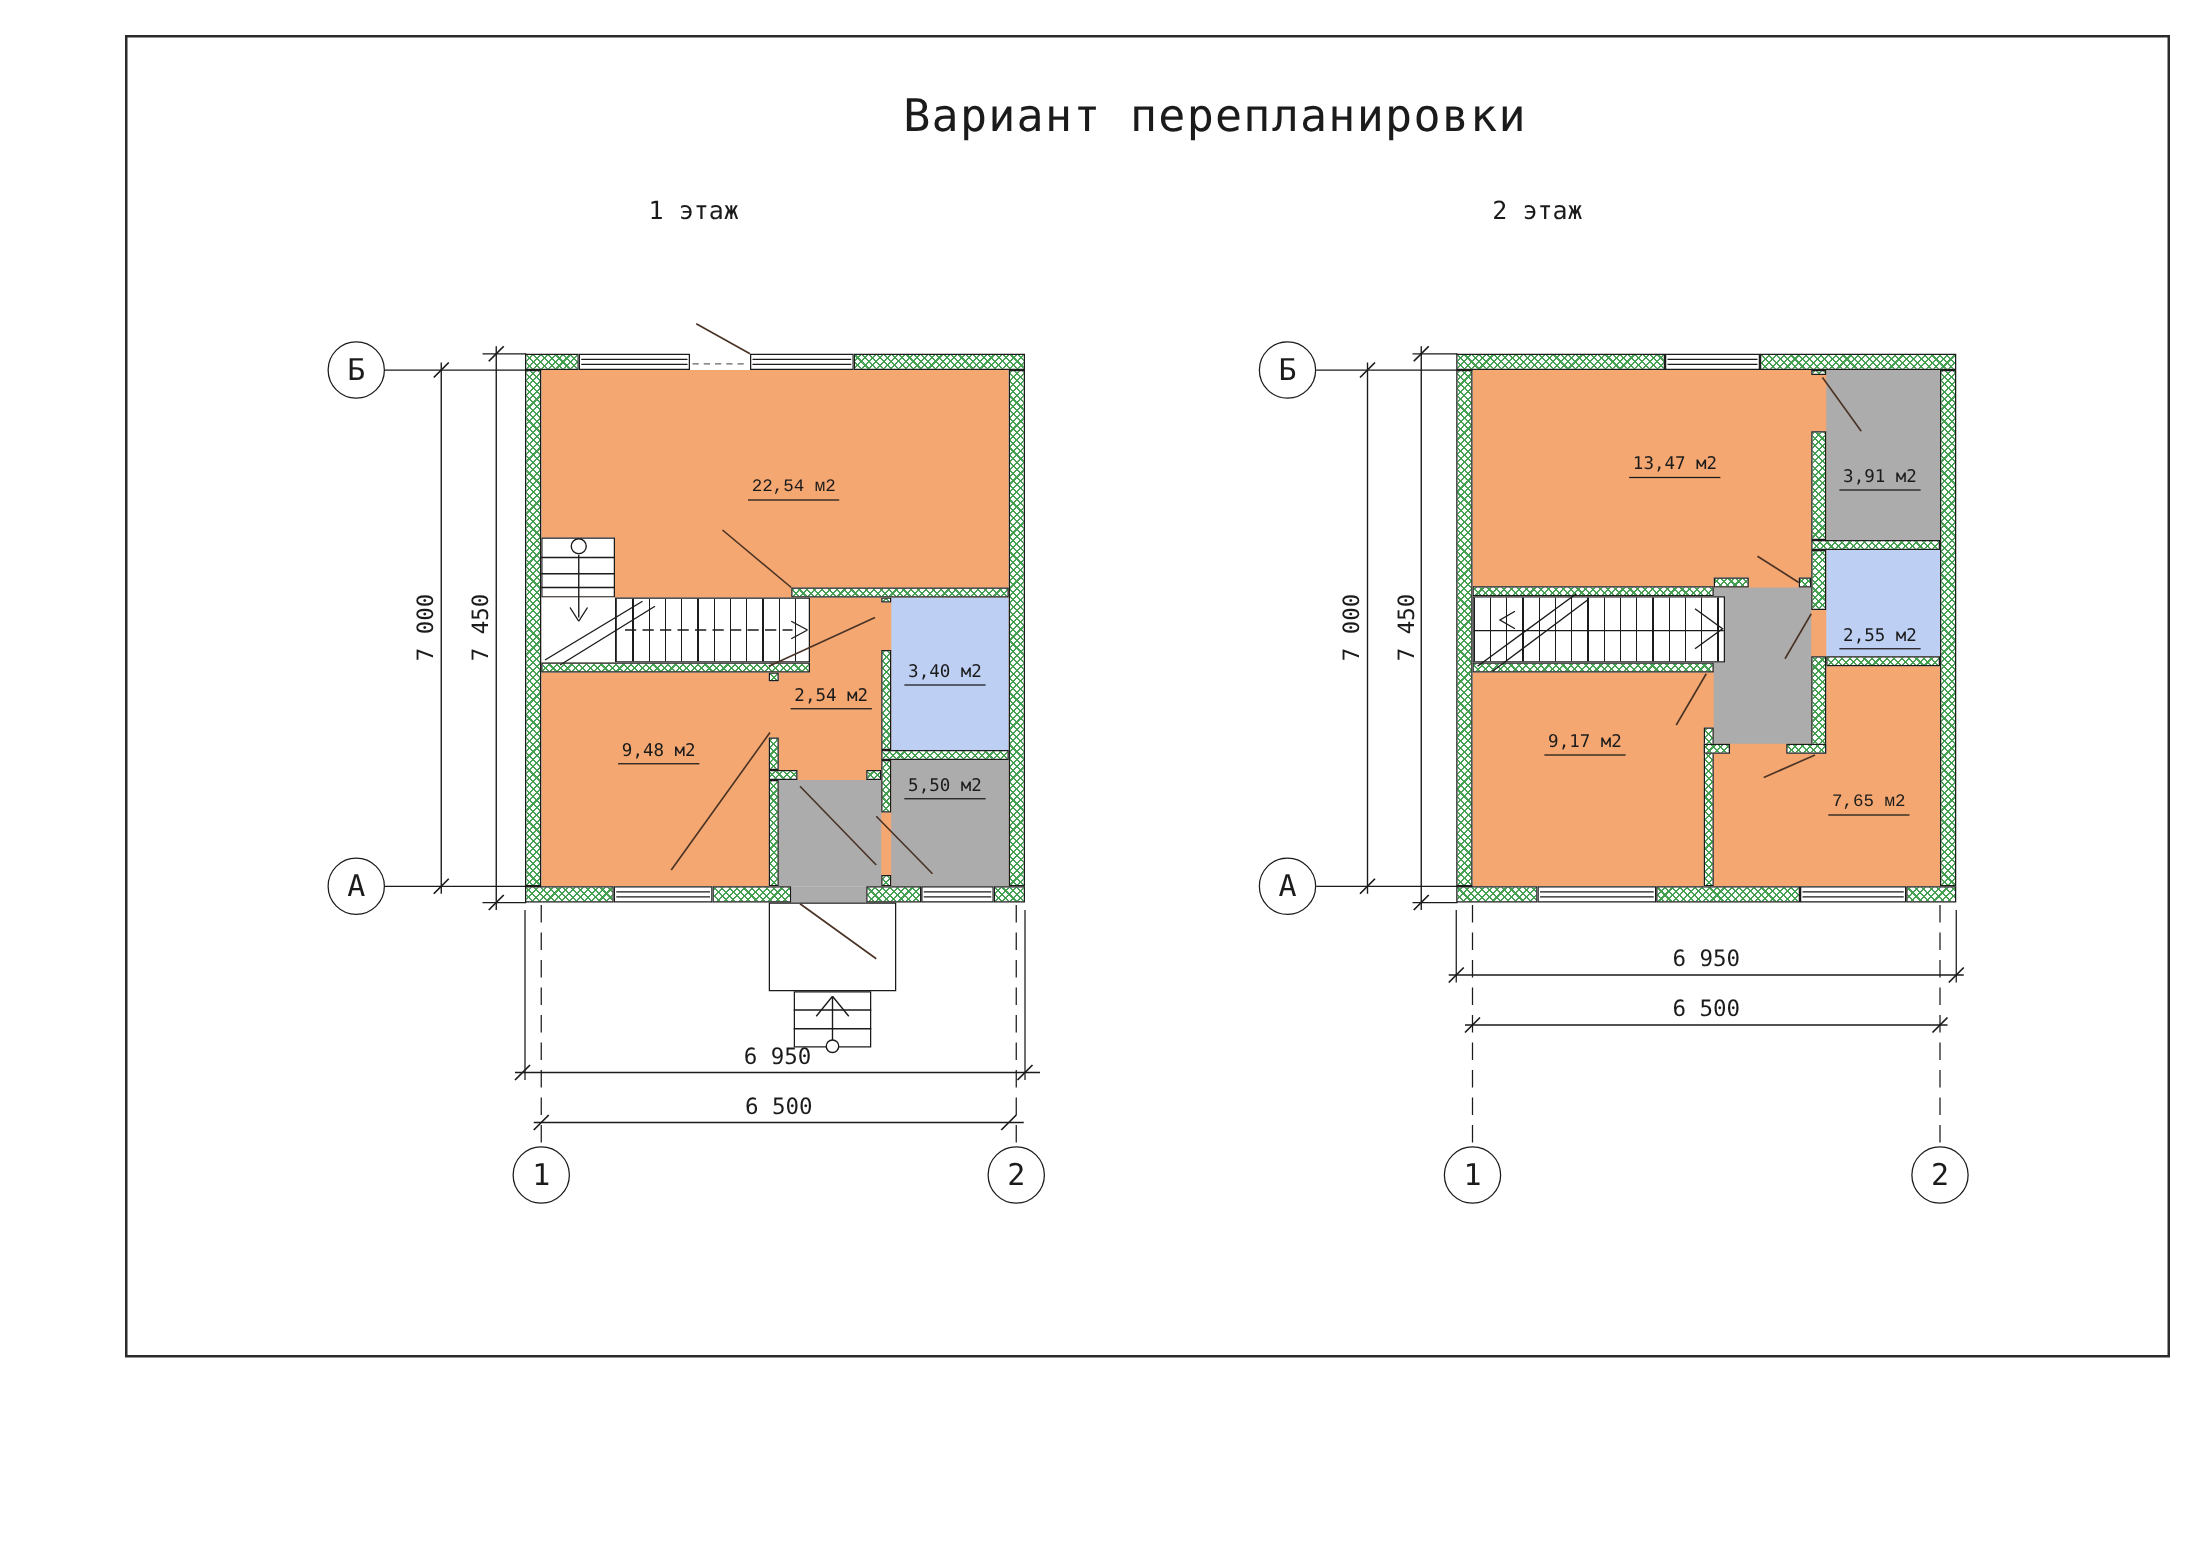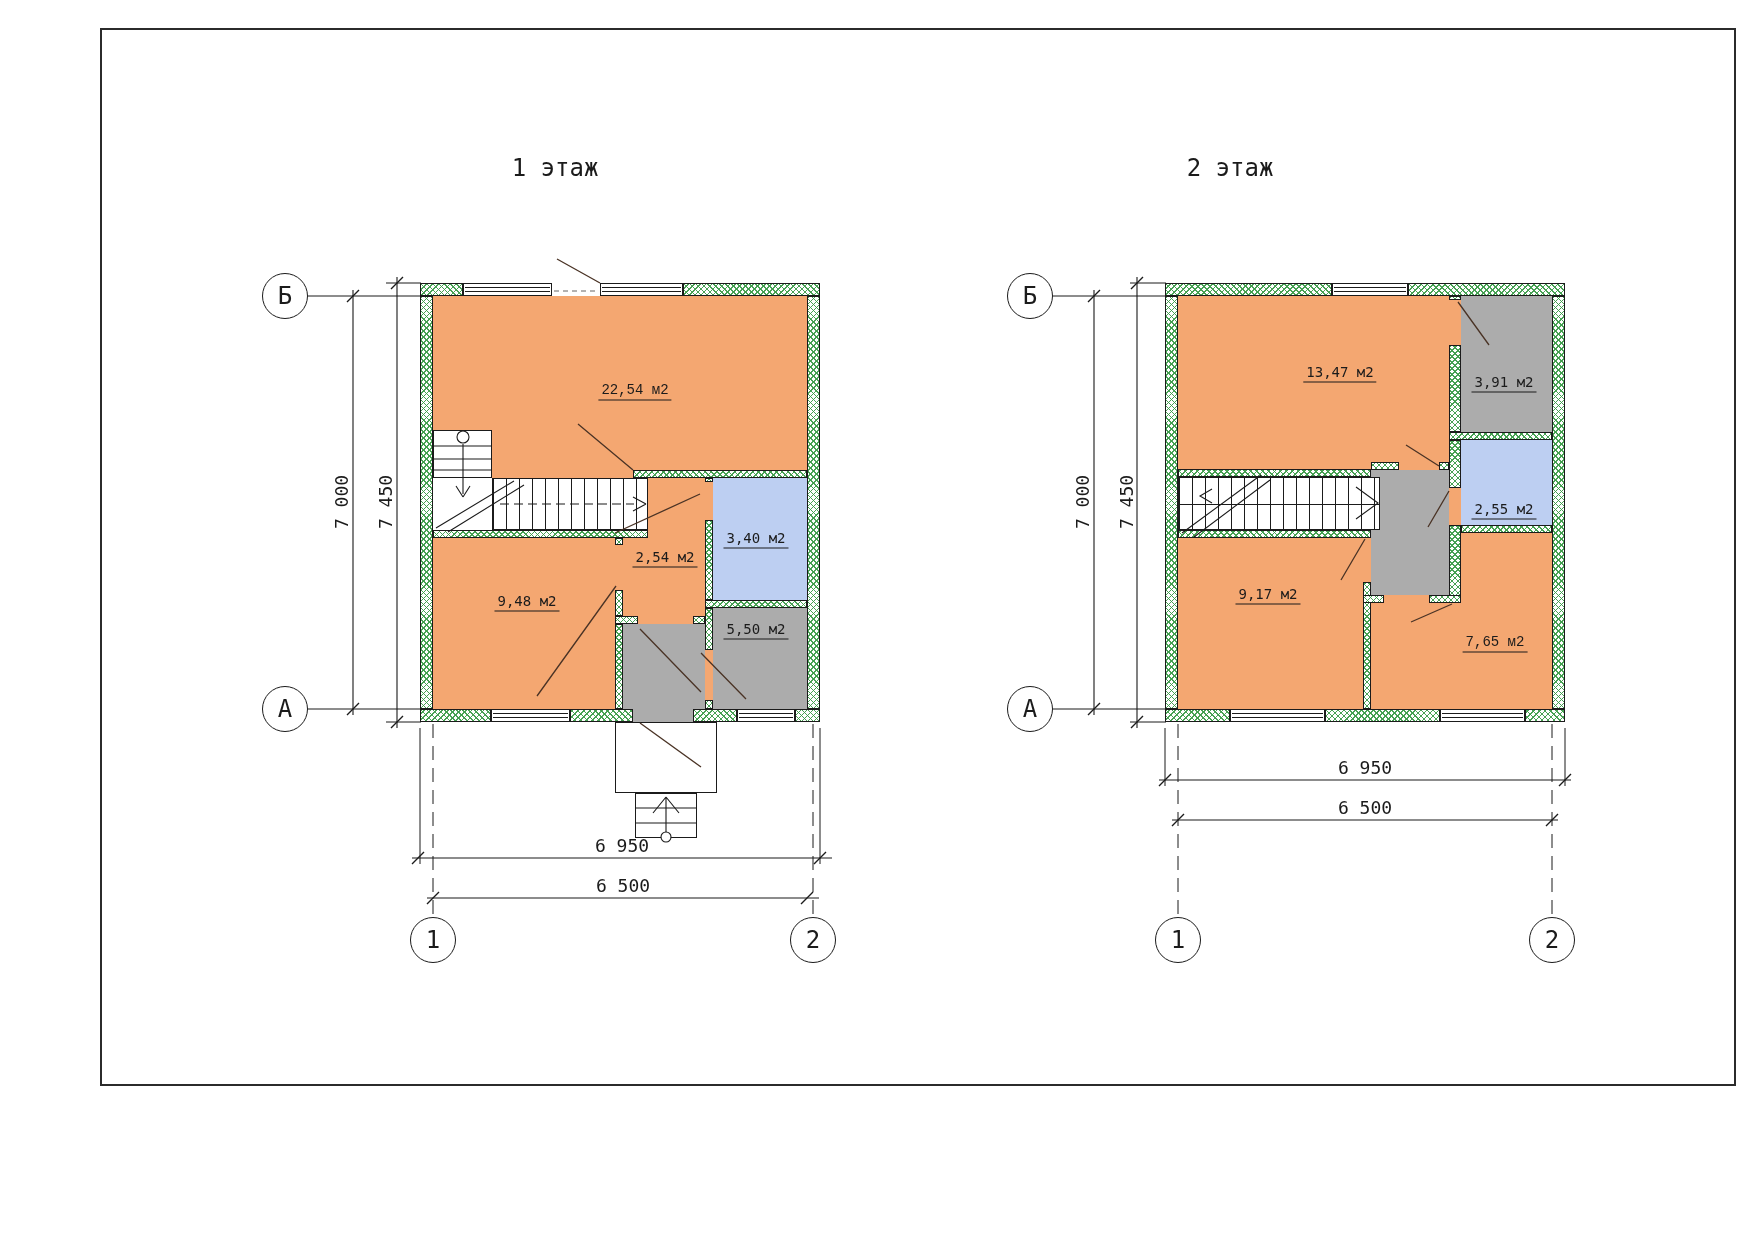--- a/index.html
+++ b/index.html
@@ -1,21 +1,21 @@
 <!DOCTYPE html>
 <html><head>
 <meta charset="utf-8">
 <style>
   html,body{margin:0;padding:0;background:#fff;}
   .sheet{position:relative;width:1754px;height:1241px;background:#fff;overflow:hidden;
          font-family:"DejaVu Sans Mono",monospace;color:#1b1b1b;}
   .a{position:absolute;box-sizing:border-box;}
   .frame{border:2px solid #2b2b2b;}
   .title{font-size:36px;letter-spacing:1px;white-space:nowrap;transform:translate(-50%,-50%);}
-  .floor-label{font-size:24px;white-space:nowrap;transform:translate(-50%,-50%);}
+  .floor-label{font-size:20px;white-space:nowrap;transform:translate(-50%,-50%);}
   .hatch{border:1.4px solid #1b1b1b;background-color:#fff;background-image:
     repeating-linear-gradient(45deg,transparent 0,transparent 3px,rgba(62,157,75,.95) 3px,rgba(62,157,75,.95) 4.2px),
     repeating-linear-gradient(-45deg,transparent 0,transparent 3px,rgba(62,157,75,.95) 3px,rgba(62,157,75,.95) 4.2px);}
   .win{background:#fff;border:1.4px solid #1b1b1b;}
   .win::before,.win::after{content:"";position:absolute;left:1px;right:1px;border-top:1px solid #1b1b1b;}
   .win::before{top:3px}.win::after{bottom:3px}
   .stair{background:#fff;border:1.2px solid #1b1b1b;}
   .treads{background-image:repeating-linear-gradient(90deg,#1b1b1b 0,#1b1b1b 1px,transparent 1px,transparent 13px);}
   .mid::after{content:"";position:absolute;left:0;right:0;top:50%;border-top:1.1px solid #1b1b1b;}
   .room-label{font-size:14px;white-space:nowrap;border-bottom:1.1px solid #1b1b1b;
@@ -27,20 +27,21 @@
                transform:translate(-50%,-50%);}
   svg.linework{position:absolute;left:0;top:0;pointer-events:none;}
 </style>
 </head>
 <body>
 
 <div class="sheet">
 
   <div class="a frame" style="left:100px;top:28px;width:1636px;height:1058px;"></div>
 
+  <div class="a title" style="left:972px;top:93px;">Вариант перепланировки</div>
   <div class="a floor-label" style="left:555px;top:168px;">1 этаж</div>
   <div class="a floor-label" style="left:1230px;top:168px;">2 этаж</div>
 
   <div class="a" style="left:433px;top:296px;width:374px;height:413px;background:#F4A771;"></div>
   <div class="a stair" style="left:433px;top:430px;width:59px;height:48px;"></div>
   <div class="a" style="left:433px;top:478px;width:59px;height:52px;background:#fff;"></div>
   <div class="a stair treads" style="left:492px;top:478px;width:156px;height:52px;"></div>
   <div class="a" style="left:623px;top:624px;width:82px;height:85px;background:#ACACAC;"></div>
   <div class="a" style="left:633px;top:709px;width:60px;height:13px;background:#ACACAC;"></div>
   <div class="a" style="left:713px;top:478px;width:94px;height:122px;background:#BDCFF2;"></div>

